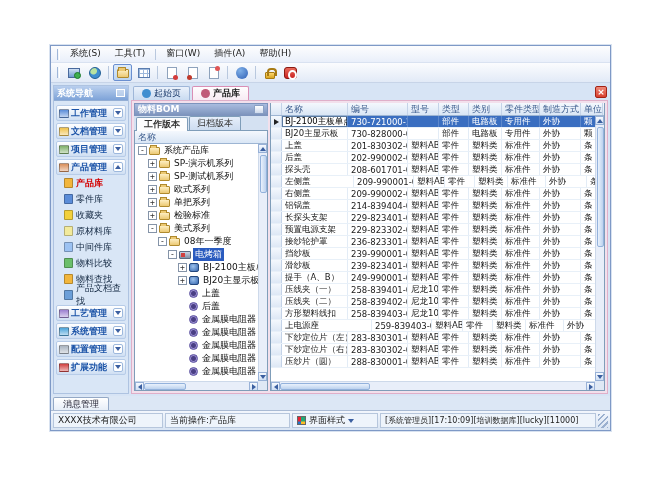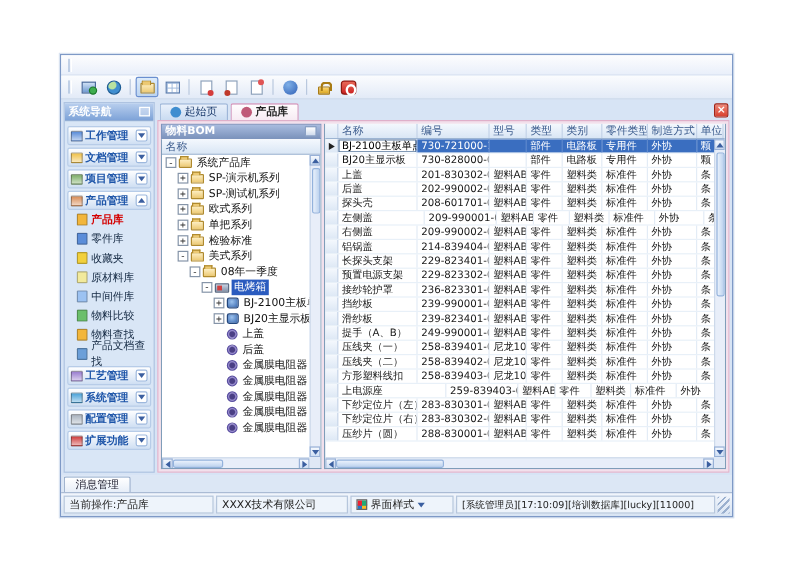--- a/index.html
+++ b/index.html
@@ -147,20 +147,28 @@
   .gripcorner { width:10px; height:14px; align-self:flex-end; flex:none;
     background:repeating-linear-gradient(135deg,#9ab0cf 0 1.5px,transparent 1.5px 4px); }
 </style>
 </head>
 <body>
 
 <div class="window">
 
   <div class="menubar">
     <div class="grip"></div>
+    <div id="menu-items" style="display:flex;align-items:center;">
+        <div class="menu-item">系统(S)</div>
+        <div class="menu-item">工具(T)</div>
+        <div class="menu-sep"></div>
+        <div class="menu-item">窗口(W)</div>
+        <div class="menu-item">插件(A)</div>
+        <div class="menu-item">帮助(H)</div>
+      </div>
   </div>
 
   <div class="toolbar">
     <div class="grip"></div>
     <div id="toolbar-items" style="display:flex;align-items:center;">
         <div class="tbtn">
           <div class="ic ic-pc"></div>
         </div>
         <div class="tbtn">
           <div class="ic ic-globe"></div>
@@ -310,20 +318,24 @@
         <div class="close-btn">×</div>
       </div>
 
       <div class="workspace">
 
         <div class="bom">
           <div class="bom-header">
             <span>物料BOM</span>
             <span class="hbtn"></span>
           </div>
+          <div class="subtabs" id="bom-tabs">
+              <div class="subtab active">工作版本</div>
+              <div class="subtab">归档版本</div>
+            </div>
           <div class="treebox">
             <div class="colheader">
               <span>名称</span>
             </div>
             <div class="treerows" id="tree-rows">
                 <div class="trow" style="padding-left: 3px;">
                   <span class="texp">-</span>
                   <span class="ticon t-folder"></span>
                   <span class="tlabel">系统产品库</span>
                 </div>
@@ -709,22 +721,22 @@
 
       </div>
     </div>
   </div>
 
   <div class="msgrow">
     <div class="msgtab">消息管理</div>
   </div>
 
   <div class="statusbar">
+    <div class="seg company">XXXX技术有限公司</div>
     <div class="seg op">当前操作:产品库</div>
-    <div class="seg company">XXXX技术有限公司</div>
     <div class="seg style">
       <span class="swatch"></span>
       <span>界面样式</span>
       <span class="tri-d"></span>
     </div>
     <div class="seg session">[系统管理员][17:10:09][培训数据库][lucky][11000]</div>
     <div class="gripcorner"></div>
   </div>
 
 </div>

